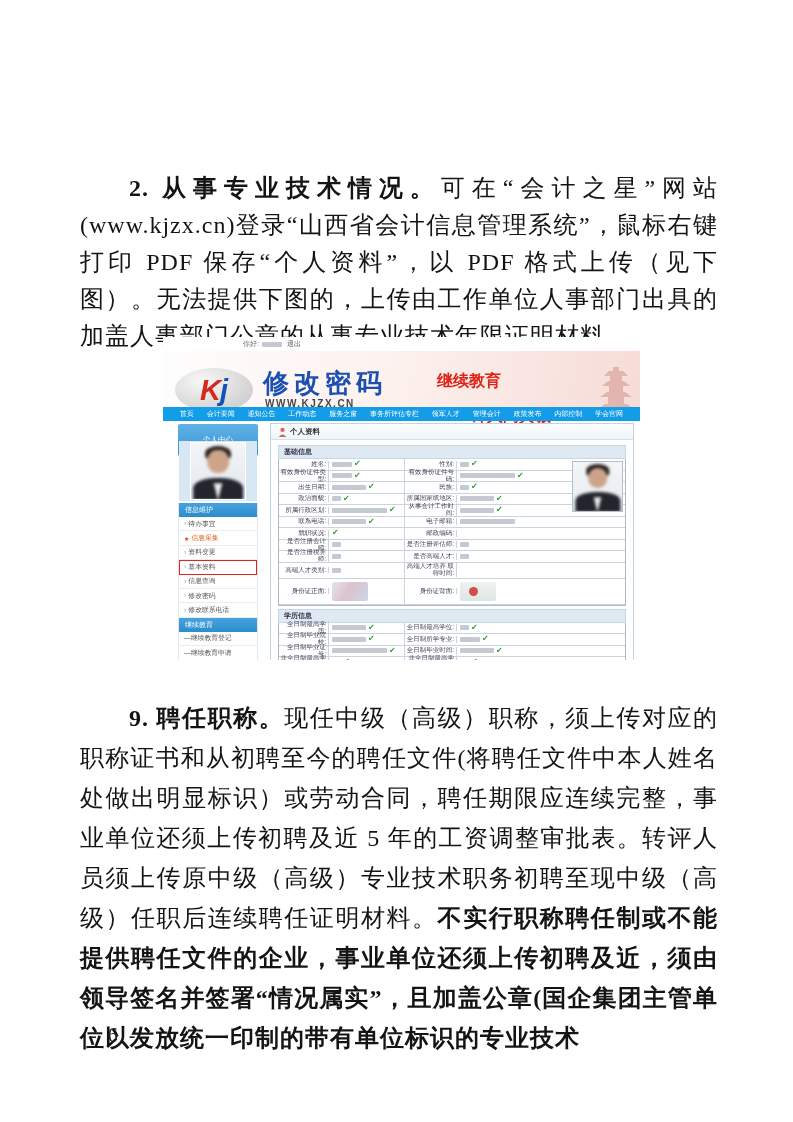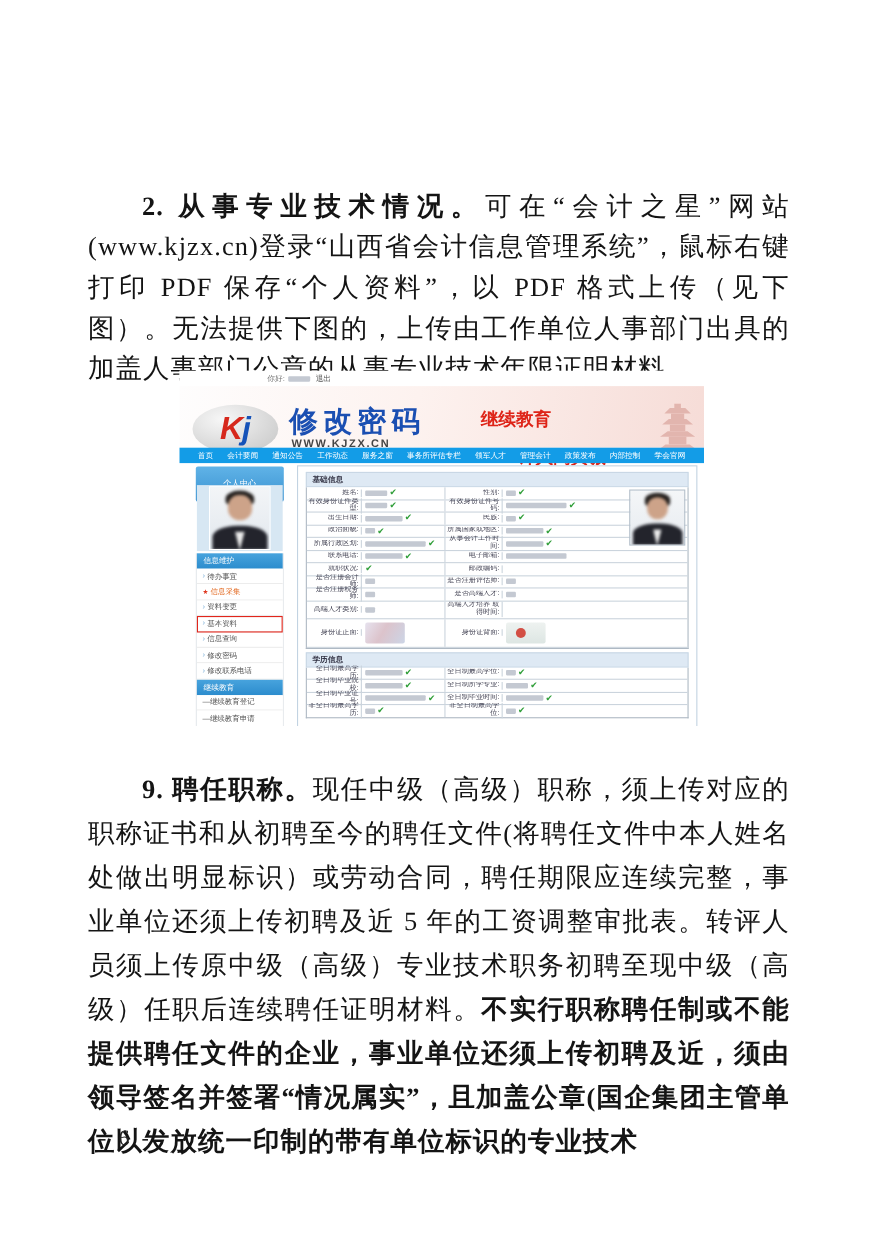--- a/index.html
+++ b/index.html
@@ -199,20 +199,27 @@
           <div class="sb-item style-dash">
             <span class="sb-label">—继续教育登记</span>
           </div>
           <div class="sb-item style-dash">
             <span class="sb-label">—继续教育申请</span>
           </div>
         </div>
     </div>
 
     <div class="main">
+      <div class="tab-row">
+        <svg width="9" height="10" viewBox="0 0 10 11">
+          <circle cx="5" cy="3.2" r="2.4" fill="#d9675c"></circle>
+          <path d="M0.8 11 Q5 5.8 9.2 11 Z" fill="#d9675c"></path>
+        </svg>
+        <span class="tab-label">个人资料</span>
+      </div>
       <div class="sections">
           <div class="sec-head">基础信息</div>
           <div class="ftable">
             <div class="frow">
               <div class="fl c1">姓名:</div>
               <div class="fv c2">
                 <span class="blob s"></span>
                 <span class="chk">✔</span>
               </div>
               <div class="fl c3">性别:</div>

